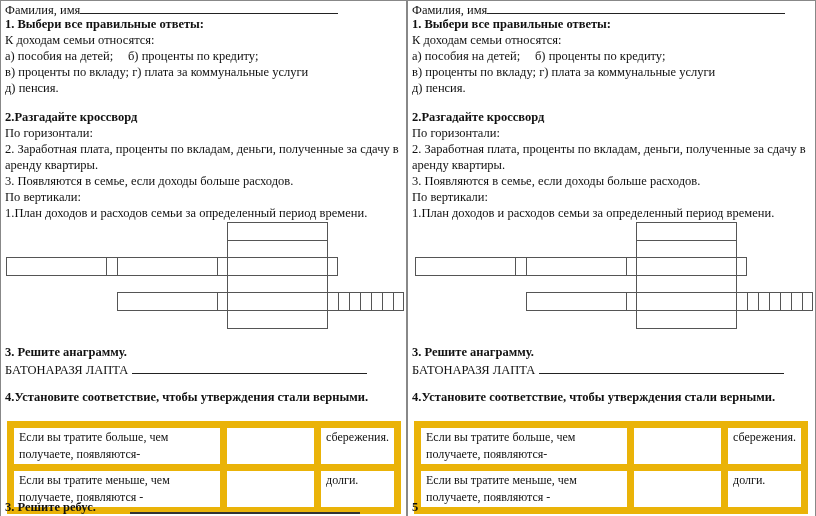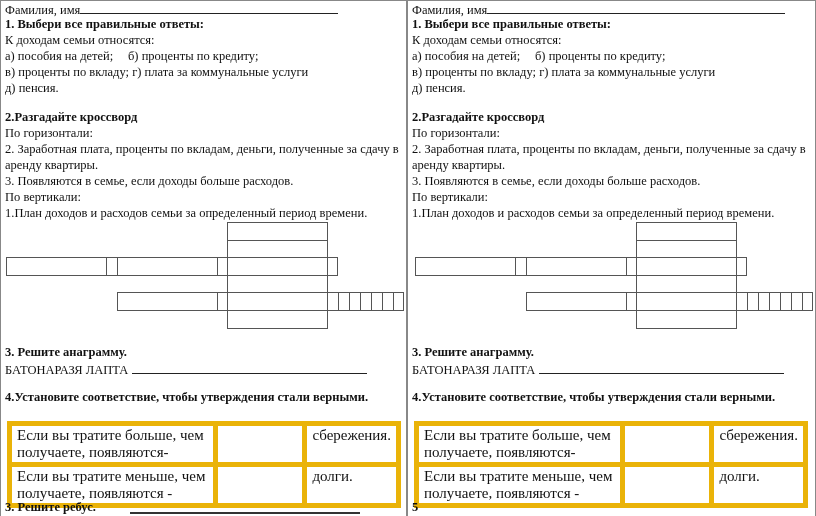--- a/index.html
+++ b/index.html
@@ -9,21 +9,21 @@
   .divider { position:absolute; left:406px; top:0; width:2px; height:516px; background:#888; }
   .panel { position:absolute; top:0; width:400px; height:516px; }
   .panel.left { left:5px; }
   .panel.right { left:412px; }
   .line { position:absolute; left:0; white-space:nowrap; line-height:15px; }
   .bold { font-weight:bold; }
   .uline { display:inline-block; border-bottom:1px solid #222; vertical-align:baseline; }
   .cw { position:absolute; border:1px solid #555; box-sizing:border-box; }
   .cw-v { position:absolute; width:1px; background:#555; }
   .tbl { position:absolute; left:2px; width:394px; border-collapse:collapse; }
-  .tbl td { border:5px solid #eab308; vertical-align:top; padding:1px 5px; line-height:17px; font-size:15px;font-family:Liberation Serif, serif; }
+  .tbl td { border:7px solid #eab308; vertical-align:top; padding:1px 5px; line-height:17px; font-size:12px;font-family:Liberation Serif, serif; }
   .rebus-line { position:absolute; height:2px; background:#333; }
 </style>
 </head>
 <body>
 
 <div class="frame"></div>
 <div class="divider"></div>
 
 <div class="panel left">
   <div class="line" style="top:1px;">

